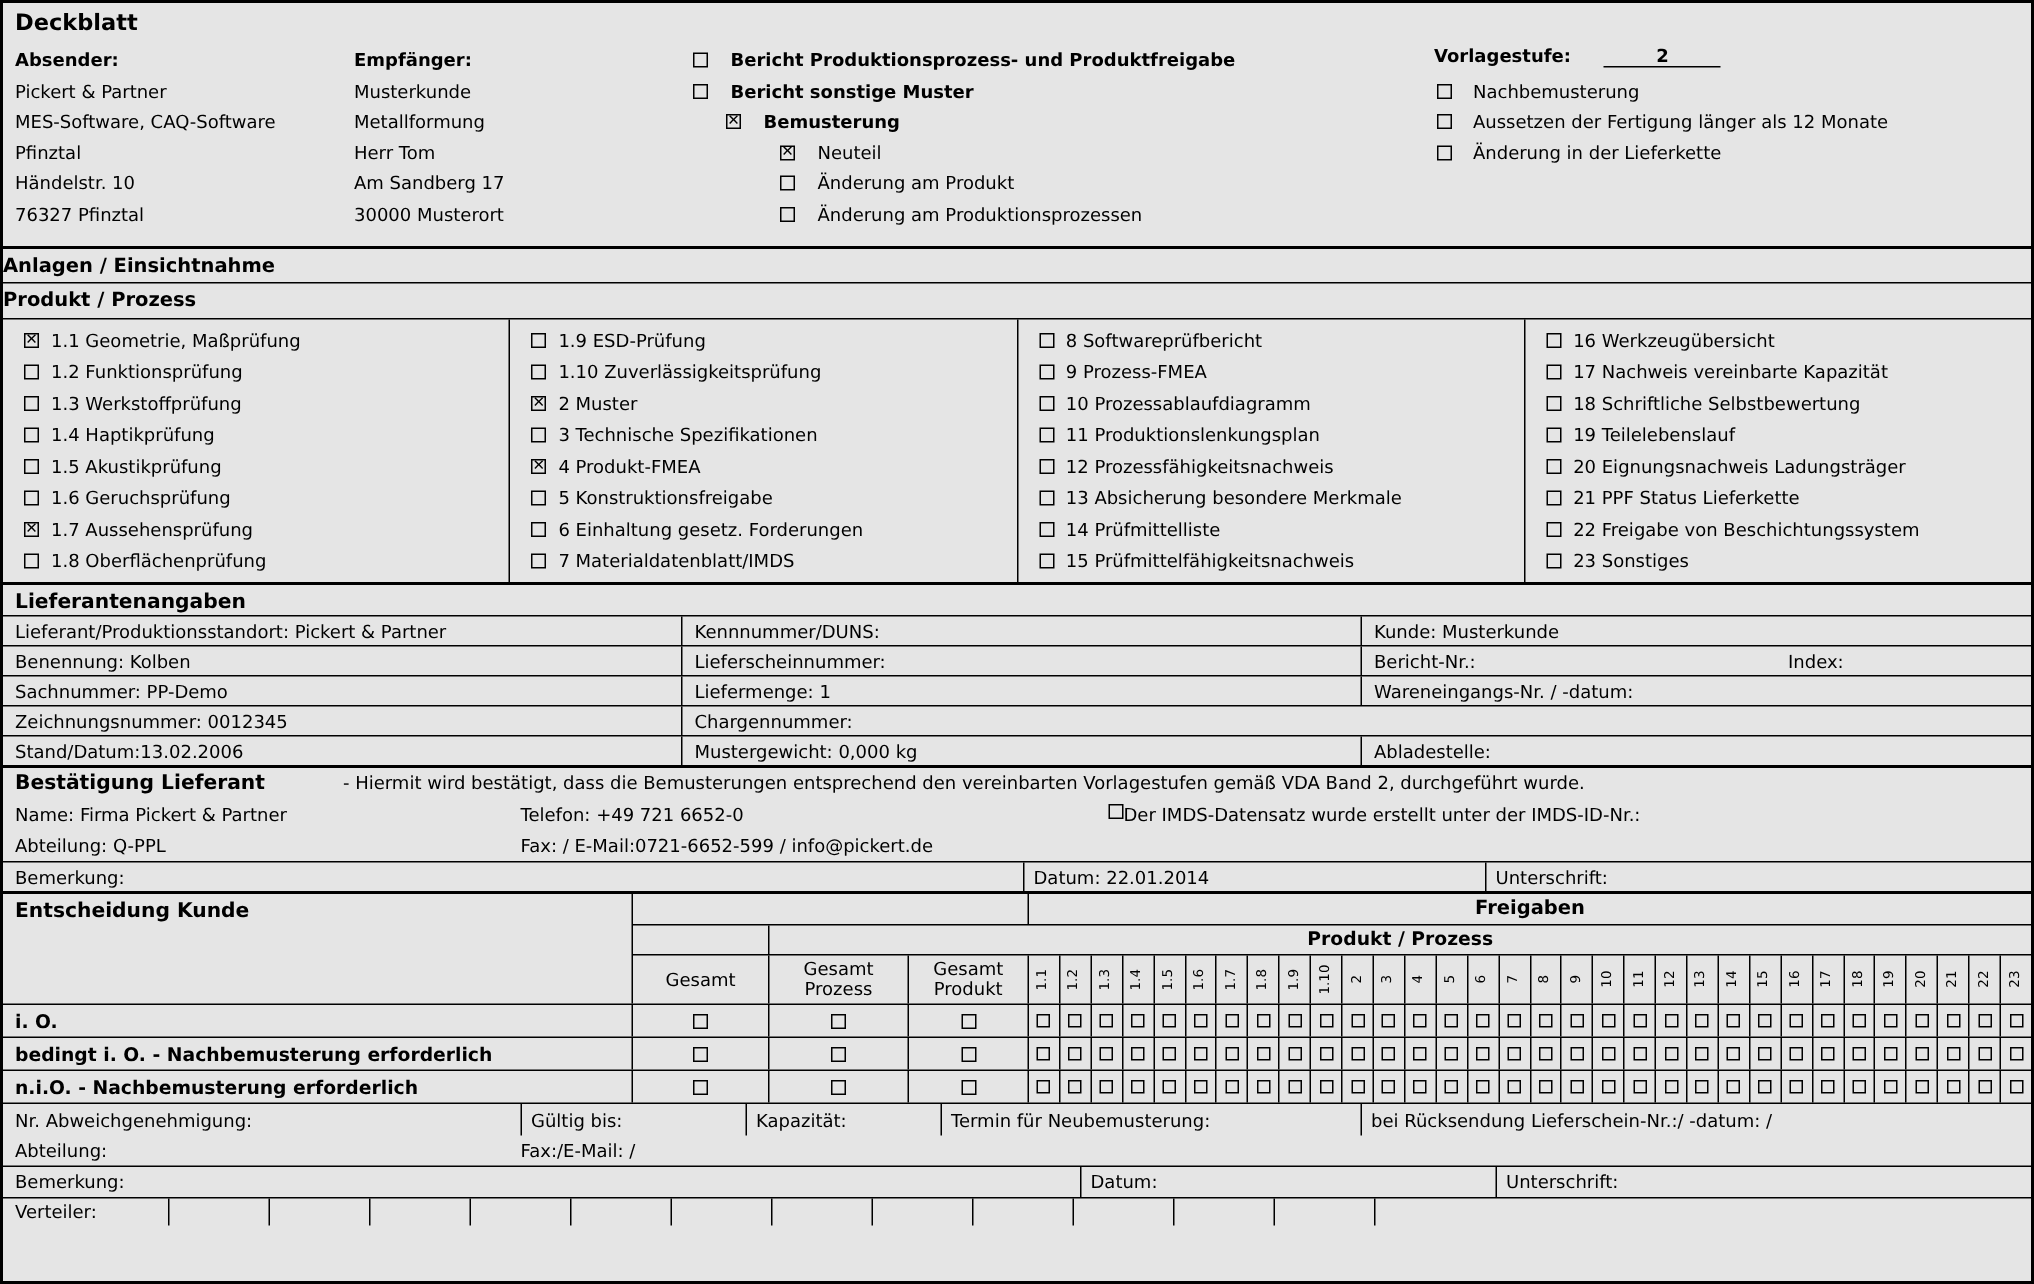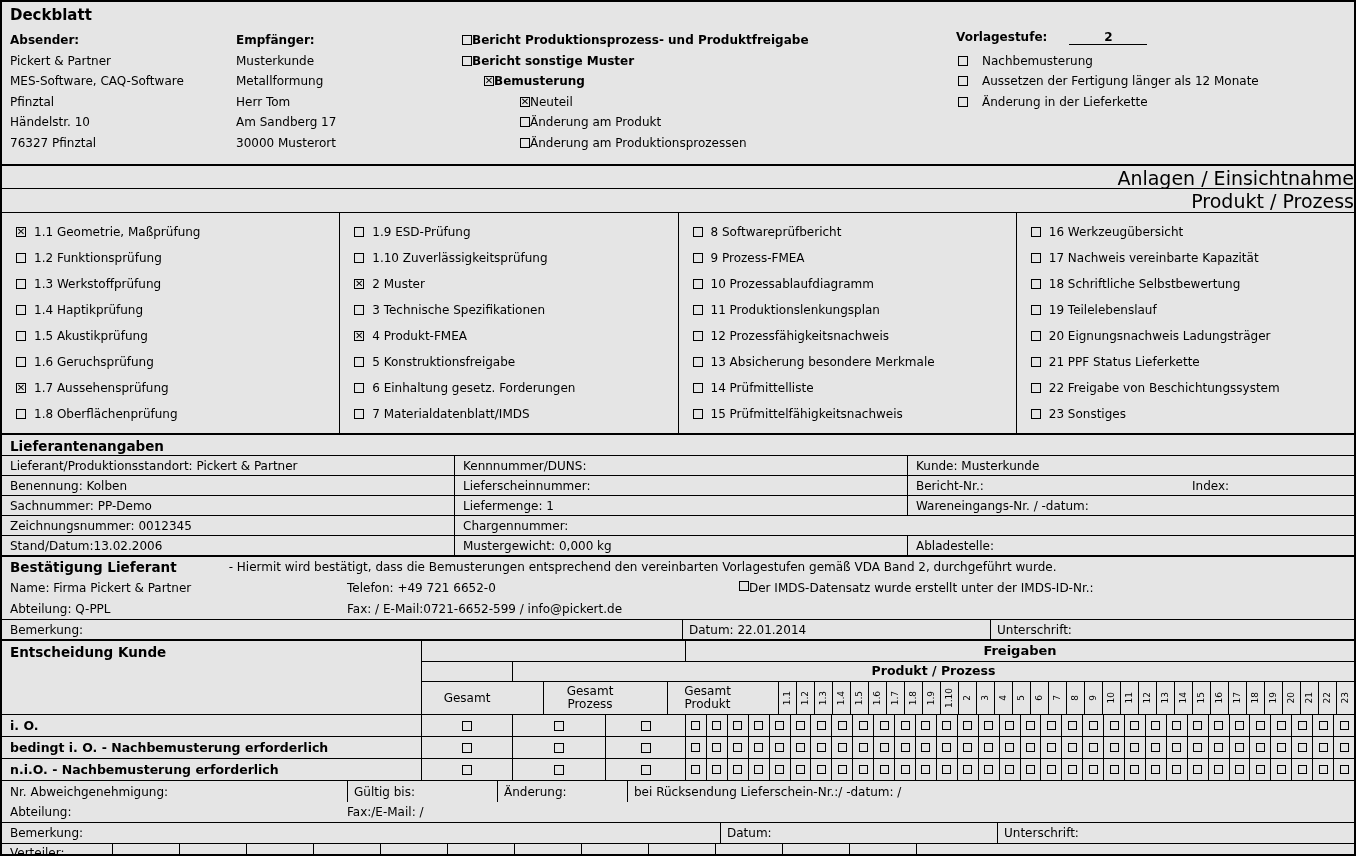--- a/index.html
+++ b/index.html
@@ -26,32 +26,32 @@
     transform: translate(-50%,-50%); font-size: 10px; font-weight: normal; line-height: 1;
   }
 
   
   .sec-header { height: 162px; padding: 4px 8px 0 8px; }
   .title { height: 24px; font-size: 15px; font-weight: bold; }
   .header-cols { display: flex; }
   .addr-col { width: 226px; line-height: 20.5px; }
   .opts-col { width: 494px; }
   .right-col { flex: 1; }
-  .opt { display: flex; align-items: center; height: 20.5px; }
+  .opt { display: flex; align-items: center; gap: 15px; height: 20.5px; }
   .opt.ind1 { padding-left: 22px; }
   .opt.ind2 { padding-left: 58px; }
   .right-col .opt { gap: 14px; padding-left: 2px; }
   .vor-row { display: flex; align-items: flex-start; height: 20.5px; }
   .vor-value { display: inline-block; width: 78px; text-align: center; border-bottom: 1px solid #000; margin-left: 22px; font-weight: bold; }
 
   
-  .center-title { height: 24px; line-height: 24px; text-align: right; font-weight: normal; font-size: 19px; }
+  .center-title { height: 24px; line-height: 24px; text-align: left; font-weight: bold; font-size: 13px; }
 
   
-  .check-grid { height: 221px; display: flex; }
+  .check-grid { height: 176px; display: flex; }
   .check-col { flex: 1; border-left: 1px solid #000; display: flex; flex-direction: column; justify-content: space-evenly; padding-left: 14px; }
   .check-col:first-child { border-left: none; }
   .check-item { display: flex; align-items: center; gap: 8px; }
 
   
   .sec-title { height: 22px; line-height: 22px; padding-left: 8px; font-weight: bold; font-size: 13.5px; }
   .lrow { display: flex; height: 20px; border-top: 1px solid #000; }
   .lc { display: flex; align-items: center; padding-left: 8px; border-left: 1px solid #000; height: 100%; }
   .lc:first-child { border-left: none; }
   .w1 { width: 452px; } .w2 { width: 453px; } .w3 { flex: 1; }
@@ -75,21 +75,21 @@
   
   .fg-header { display: flex; height: 73px; }
   .ek-left { width: 420px; flex: none; border-right: 1px solid #000; font-weight: bold; font-size: 13.5px; padding: 3px 0 0 8px; }
   .fg-right { flex: 1; display: flex; flex-direction: column; }
   .fg-r1 { height: 20px; display: flex; }
   .fg-r1-spacer { width: 263px; flex: none; }
   .fg-r1-title { flex: 1; border-left: 1px solid #000; text-align: center; font-weight: bold; font-size: 13px; line-height: 19px; }
   .fg-r2 { height: 20px; display: flex; border-top: 1px solid #000; }
   .fg-r2-spacer { width: 90px; flex: none; }
   .fg-r2-title { flex: 1; border-left: 1px solid #000; text-align: center; font-weight: bold; font-size: 12.5px; line-height: 18px; }
-  .fg-r3 { flex: 1; display: flex; border-top: 1px solid #000; gap: 31px; }
+  .fg-r3 { flex: 1; display: flex; border-top: 1px solid #000; }
   .gh { display: flex; align-items: center; justify-content: center; text-align: center; border-left: 1px solid #000; line-height: 13px; padding: 0 2px; }
   .gh.g1 { width: 90px; border-left: none; } .gh.g2 { width: 93px; } .gh.g3 { width: 80px; }
   .fg-cols, .fcells { flex: 1; display: flex; }
   .fcol, .fcell { flex: 1; border-left: 1px solid #000; display: flex; align-items: center; justify-content: center; overflow: hidden; }
   .vtext { writing-mode: vertical-rl; transform: rotate(180deg); font-size: 9px; line-height: 1; }
   .drow { display: flex; height: 22px; border-top: 1px solid #000; }
   .dlabel { width: 420px; flex: none; border-right: 1px solid #000; font-weight: bold; font-size: 12.5px; padding-left: 8px; display: flex; align-items: center; }
   .gcell { display: flex; align-items: center; justify-content: center; border-left: 1px solid #000; }
   .gcell.g1 { width: 90px; border-left: none; } .gcell.g2 { width: 93px; } .gcell.g3 { width: 80px; }
 
@@ -835,21 +835,22 @@
           <div class="fcell">
             <span class="cb sm"></span>
           </div>
       </div>
     </div>
   </div>
 
   <div class="fr1 bt">
     <div class="a1">Nr. Abweichgenehmigung:</div>
     <div class="a2">Gültig bis:</div>
-    <div class="a3">Änderung:</div>
+    <div class="a3">Kapazität:</div>
+    <div class="a4">Termin für Neubemusterung:</div>
     <div class="a5">bei Rücksendung Lieferschein-Nr.:/ -datum: /</div>
   </div>
 
   <div class="frow2">
     <span class="nt-c1">Abteilung:</span>
     <span>Fax:/E-Mail:   /</span>
   </div>
 
   <div class="fbem bt">
     <div class="b1">Bemerkung:</div>

